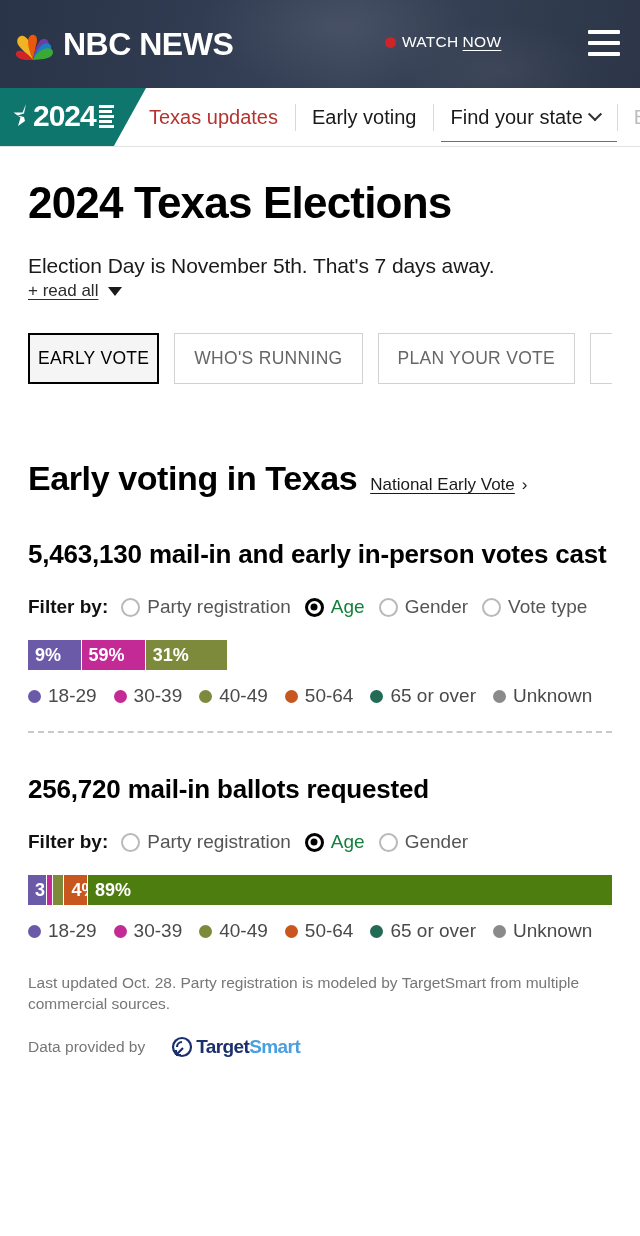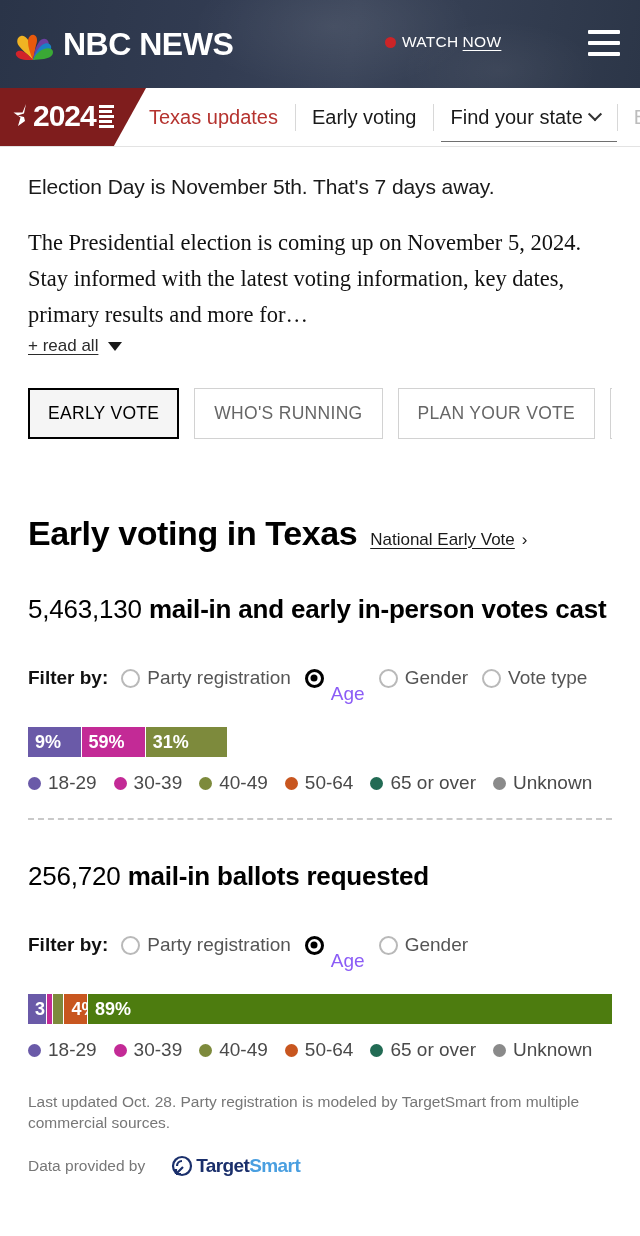--- a/index.html
+++ b/index.html
@@ -84,21 +84,21 @@
     height: 59px;
     background: #ffffff;
     display: flex;
     align-items: stretch;
     overflow: hidden;
     border-bottom: 1px solid #e3e3e3;
   }
   .badge-2024 {
     position: relative;
     width: 146px;
-    background: #7f1d1d;
+    background: #0f766e;
     display: flex;
     align-items: center;
     padding-left: 13px;
     clip-path: polygon(0 0, 100% 0, 78% 100%, 0 100%);
     flex: none;
   }
   .badge-inner { display: flex; align-items: center; transform: translateY(-1px); }
   .star-2024 { width: 23px; height: 27px; }
   .yr-2024 {
     color: #fff;
@@ -219,21 +219,21 @@
     font-size: 17.5px;
     letter-spacing: 0.3px;
     padding: 14px 19px;
     white-space: nowrap;
     flex: none;
   }
   .chip.sel {
     border: 2px solid #000;
     background: #f5f5f5;
     color: #000;
-    padding: 13px 18px;
+    padding: 13px 8px;
   }
 
   
   .sec-head {
     display: flex;
     align-items: baseline;
     margin-top: 75px;
   }
   .sec-title {
     font-family: "Liberation Sans Narrow", "Liberation Sans", sans-serif;
@@ -257,21 +257,21 @@
     font-family: "Liberation Sans", sans-serif;
   }
 
   .stat-line {
     font-family: "Liberation Sans Narrow", "Liberation Sans", sans-serif;
     font-size: 26px;
     color: #000;
     margin-top: 41px;
     letter-spacing: -0.2px;
   }
-  .stat-line b { font-weight: normal; }
+  .stat-line b { font-weight: bold; }
   .stat-line span.rest { font-weight: bold; }
 
   
   .filter-row {
     display: flex;
     align-items: center;
     margin-top: 26px;
     flex-wrap: nowrap;
   }
   .filter-label {
@@ -303,21 +303,21 @@
     width: 7px; height: 7px;
     background: #000;
     border-radius: 50%;
     transform: translate(-50%,-50%);
   }
   .radio-txt {
     font-family: "Liberation Sans Narrow", "Liberation Sans", sans-serif;
     font-size: 19px;
     color: #555;
   }
-  .radio-opt.on .radio-txt { color: #8b5cf6; margin-top: 32px; }
+  .radio-opt.on .radio-txt { color: #15803d; }
 
   
   .bar {
     display: flex;
     height: 30px;
     margin-top: 22px;
     width: 100%;
     overflow: hidden;
   }
   .seg {
@@ -445,24 +445,24 @@
       <span class="chev-down"></span>
     </div>
     <div class="nav-item faded">
       <span>B</span>
     </div>
   </div>
 </div>
 
 <div class="content">
 
+  <h1 class="page-title">2024 Texas Elections</h1>
 
   <div class="elec-day">Election Day is November 5th. That's 7 days away.</div>
 
-  <p class="intro">The Presidential election is coming up on November 5, 2024. Stay informed with the latest voting information, key dates, primary results and more for…</p>
 
   <div class="read-all">
     <span class="read-all-link">+ read all</span>
     <span class="caret-down"></span>
   </div>
 
   <div class="chips">
     <div class="chip sel"><span>EARLY VOTE</span></div>
     <div class="chip"><span>WHO'S RUNNING</span></div>
     <div class="chip"><span>PLAN YOUR VOTE</span></div>

